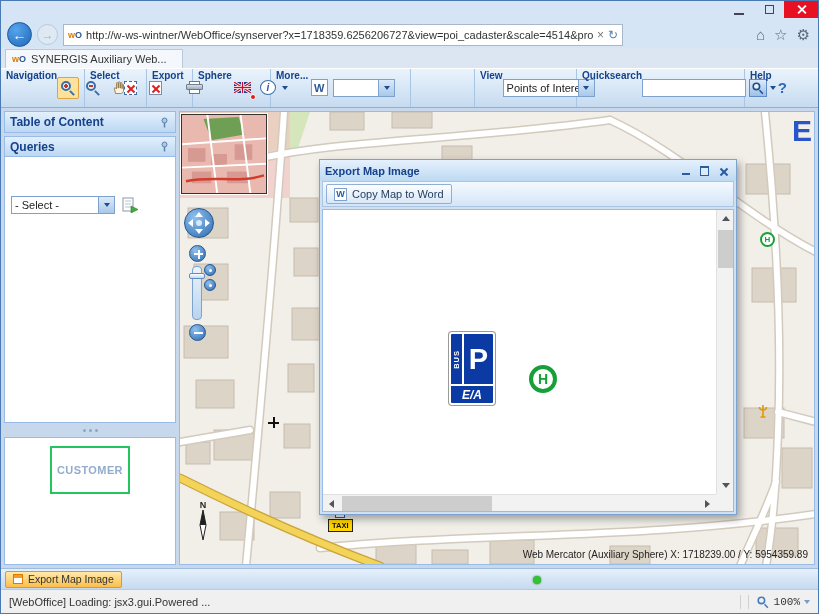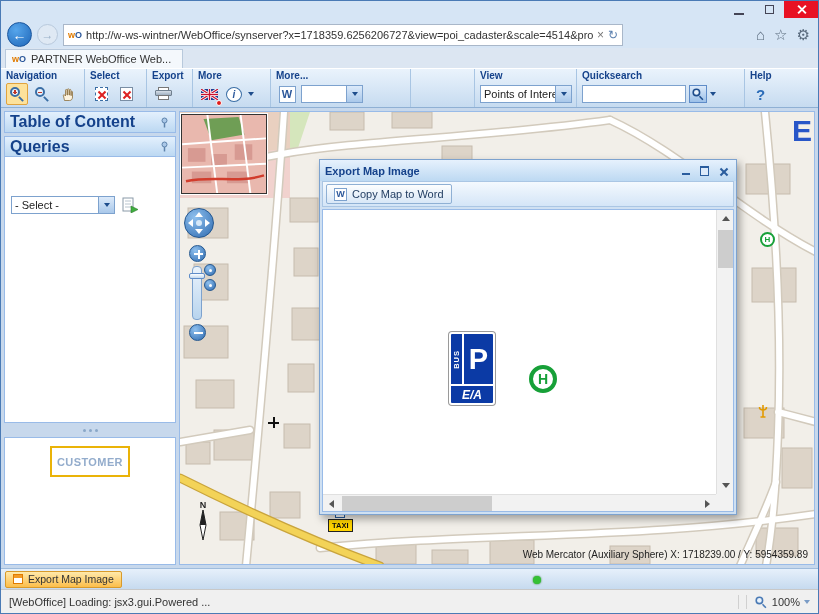--- a/index.html
+++ b/index.html
@@ -37,21 +37,21 @@
 
   
   .tabrow { height:20px; background:#dce6f2; display:flex; align-items:flex-end; padding-left:4px; flex:0 0 auto; }
   .tab { width:178px; height:19px; background:#f4f8fc; border:1px solid #b8c9dc; border-bottom:none;
          display:flex; align-items:center; gap:5px; padding:0 6px; font-size:11px; color:#333; }
   .tab-title { white-space:nowrap; overflow:hidden; text-overflow:ellipsis; }
 
   
   .ribbon { height:40px; background:linear-gradient(#eaf3fc,#c6dbf0); border-top:1px solid #fff;
             border-bottom:1px solid #8fb0d4; display:flex; flex:0 0 auto; }
-  .rsec { padding:1px 5px 2px; border-right:1px solid #a8c5e3; display:flex; flex-direction:column; }
+  .rsec { padding:1px 5px 2px; border-right:1px solid #a8c5e3; display:flex; }
   .rsec-label { font-size:10px; font-weight:bold; color:#15428b; height:13px; white-space:nowrap; }
   .rsec-tools { flex:1; display:flex; align-items:center; gap:3px; }
   .rspacer { flex:1; border-right:1px solid #a8c5e3; }
   .tool { width:22px; height:22px; display:flex; align-items:center; justify-content:center;
           border:1px solid transparent; border-radius:2px; }
   .tool.selected { background:#fde29b; border-color:#e0a33e; }
 
   .mag { position:relative; width:14px; height:14px; }
   .mag-glass { position:absolute; left:0; top:0; width:10px; height:10px; border:2px solid #3a6ea5;
                border-radius:50%; background:#eaf3fc; }
@@ -91,29 +91,29 @@
   .search-btn { width:18px; height:18px; border:1px solid #5f8cc8; background:linear-gradient(#dceafa,#9cc0e8);
                 display:flex; align-items:center; justify-content:center; }
   .help-q { color:#2b6cb8; font-weight:bold; font-size:15px; padding-left:6px; }
 
   
   .main { flex:1; display:flex; background:#c7d8ec; padding:3px; gap:3px; min-height:0; }
   .sidebar { width:172px; display:flex; flex-direction:column; gap:3px; flex:0 0 auto; }
   .panel { border:1px solid #99bbe8; background:#fff; display:flex; flex-direction:column; }
   .panel-header { height:20px; flex:0 0 auto; background:linear-gradient(#e3f0fd,#bcd8f2); border-bottom:1px solid #99bbe8;
                   display:flex; align-items:center; justify-content:space-between; padding:8px 5px;
-                  font-size:16px; font-weight:bold; color:#15428b; }
+                  font-size:12px; font-weight:bold; color:#15428b; }
   .panel.header-only { flex:0 0 auto; } .panel.header-only .panel-header { border-bottom:none; }
   .queries-panel { flex:1; min-height:0;gap:18px; }
   .queries-body { flex:1; padding:21px 6px; }
   .select-row { display:flex; align-items:center; gap:7px; }
   .splitter { height:8px; display:flex; align-items:center; justify-content:center; gap:3px; flex:0 0 auto; }
   .splitter i { width:3px; height:3px; border-radius:50%; background:#8aa8c8; }
   .powered-panel { flex:0 0 128px; }
-  .brand-btn { margin:8px auto 0; width:80px; height:31px; background:#fff; border:2px solid #eab308;
+  .brand-btn { margin:8px auto 0; width:80px; height:48px; background:#fff; border:2px solid #22c55e;
                color:#93accc; font-weight:bold; font-size:11px; letter-spacing:0.4px;
                display:flex; align-items:center; justify-content:center; }
 
   
   .map { position:relative; flex:1; border:1px solid #99bbe8; background:#f2efe9; overflow:hidden; }
   .map svg.basemap { position:absolute; left:0; top:0; }
   .overview { position:absolute; left:1px; top:2px; width:86px; height:80px; border:1px solid #333;
               box-shadow:0 0 0 1px #fff; }
   .pan-ctrl { position:absolute; left:4px; top:96px; width:30px; height:30px; border-radius:50%;
               border:1px solid #24578f; background:radial-gradient(circle at 35% 30%, #8fc0ee, #2f6bb0); }
@@ -205,21 +205,21 @@
   .task-icon::before { content:""; position:absolute; left:0; top:0; right:0; height:3px; background:#f29b27; }
   .status-dot { position:absolute; left:532px; top:7px; width:8px; height:8px; border-radius:50%;
                 background:#35c135; box-shadow:0 0 2px #1d7a1d; }
   .task-right { margin-left:auto; display:flex; align-items:center; gap:14px; color:#15428b; }
   .task-menu { display:flex; align-items:center; gap:4px; }
   .tri-down-soft { width:0;height:0;border-left:3.5px solid transparent;border-right:3.5px solid transparent;border-top:4px solid #7a9cc6; }
 
   
   .statusbar { height:24px; flex:0 0 auto; background:#f0f0f0; border-top:1px solid #c8c8c8;
                display:flex; align-items:center; padding:0 8px; gap:8px; font-size:11px; color:#333; }
-  .sb-right { margin-left:auto; display:flex; align-items:center; gap:7px; }
+  .sb-right { margin-left:auto; display:flex; align-items:center; gap:7px;font-family:Liberation Mono, monospace; }
   .sb-sep { width:1px; height:14px; background:#d0d0d0; }
   .sb-zoom { display:flex; align-items:center; gap:4px; }
 </style>
 </head>
 <body>
 
 <div class="window">
 
   <div class="titlebar">
     <div class="win-btn">
@@ -249,21 +249,21 @@
     <div class="browser-icons">
       <span class="b-icon">⌂</span>
       <span class="b-icon">☆</span>
       <span class="b-icon">⚙</span>
     </div>
   </div>
 
   <div class="tabrow">
     <div class="tab">
       <span class="mini-favicon"><span class="fav-w">w</span><span class="fav-o">O</span></span>
-      <span class="tab-title">PARTNER WebOffice Web...</span>
+      <span class="tab-title">SYNERGIS Auxiliary Web...</span>
     </div>
   </div>
 
   <div class="ribbon">
     <div class="rsec" style="width:84px">
       <div class="rsec-label">Navigation</div>
       <div class="rsec-tools">
         <div class="tool selected">
           <span class="mag">
               <span class="mag-glass"></span>
@@ -306,21 +306,21 @@
           <span class="printer">
               <span class="p-top"></span>
               <span class="p-body"></span>
               <span class="p-out"></span>
             </span>
         </div>
       </div>
     </div>
 
     <div class="rsec" style="width:78px">
-      <div class="rsec-label">More</div>
+      <div class="rsec-label">Sphere</div>
       <div class="rsec-tools">
         <div class="tool flag-wrap">
           <svg width="17" height="11" viewBox="0 0 17 11">
             <rect width="17" height="11" fill="#1e3f94"></rect>
             <path d="M0 0 L17 11 M17 0 L0 11" stroke="#fff" stroke-width="3"></path>
             <path d="M0 0 L17 11 M17 0 L0 11" stroke="#c8102e" stroke-width="1.2"></path>
             <rect x="7" width="3" height="11" fill="#fff"></rect>
               <rect y="4" width="17" height="3" fill="#fff"></rect>
             <rect x="7.8" width="1.4" height="11" fill="#c8102e"></rect>
               <rect y="4.8" width="17" height="1.4" fill="#c8102e"></rect>

